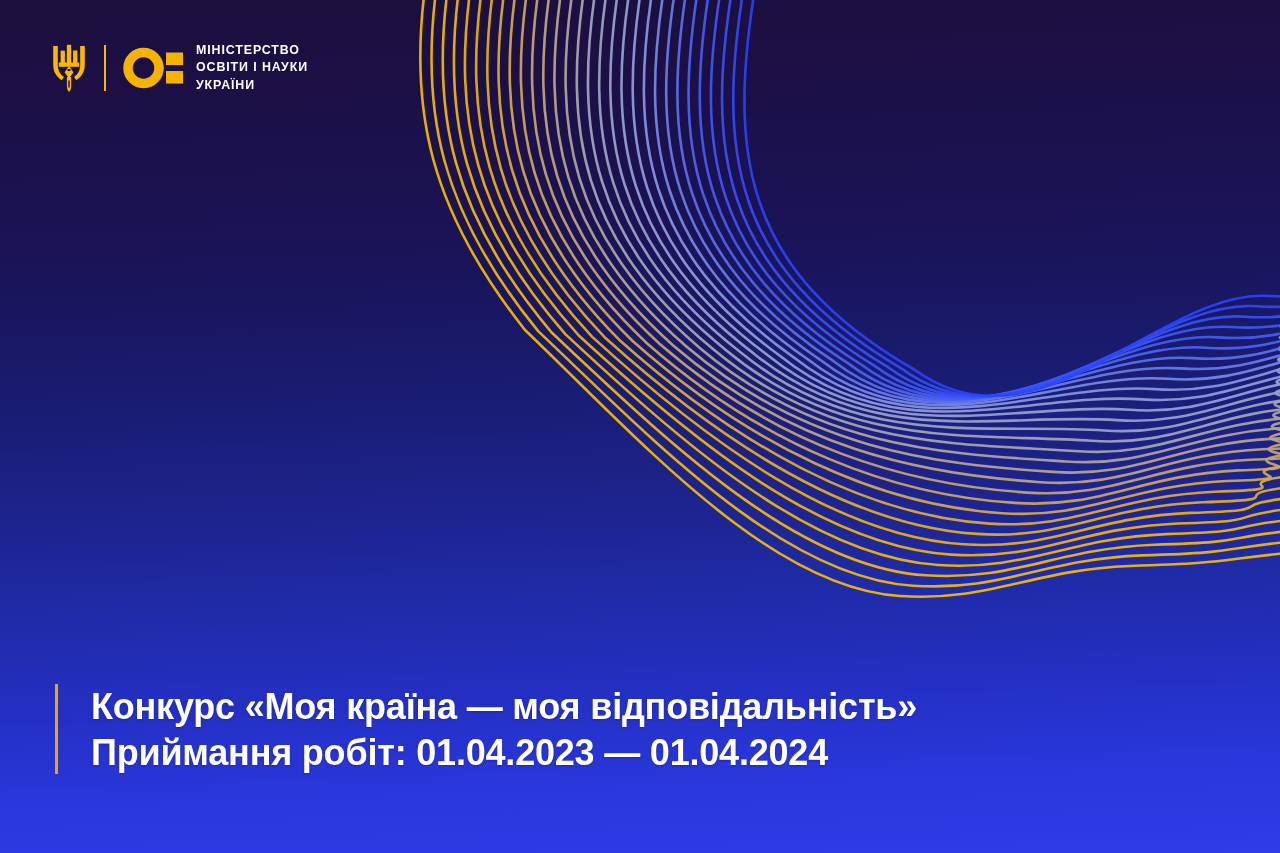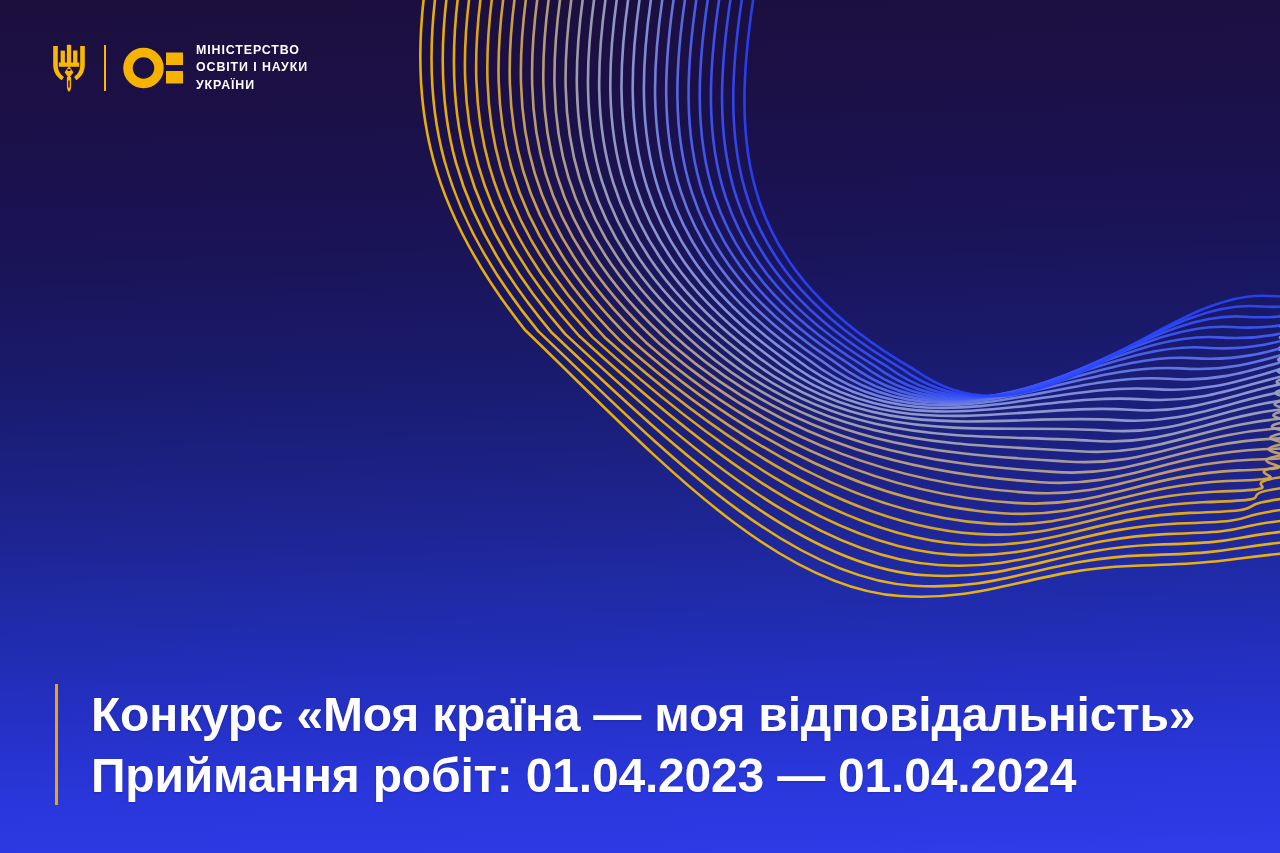--- a/index.html
+++ b/index.html
@@ -75,21 +75,21 @@
   #headline-rule {
     width: 3px;
     background: #f0a500;
     flex: 0 0 auto;
     align-self: stretch;
     margin-bottom: 2px;
   }
   #headline-text {
     margin-left: 33px;
     color: #ffffff;
-    font-size: 48px;
+    font-size: 36px;
     font-weight: bold;
     line-height: 1.28;
     letter-spacing: -0.2px;
     white-space: nowrap;
     text-shadow: 0 1px 2px rgba(10,10,60,0.25);
   }
   .headline-line { display: block; }
 </style>
 </head>
 <body>

